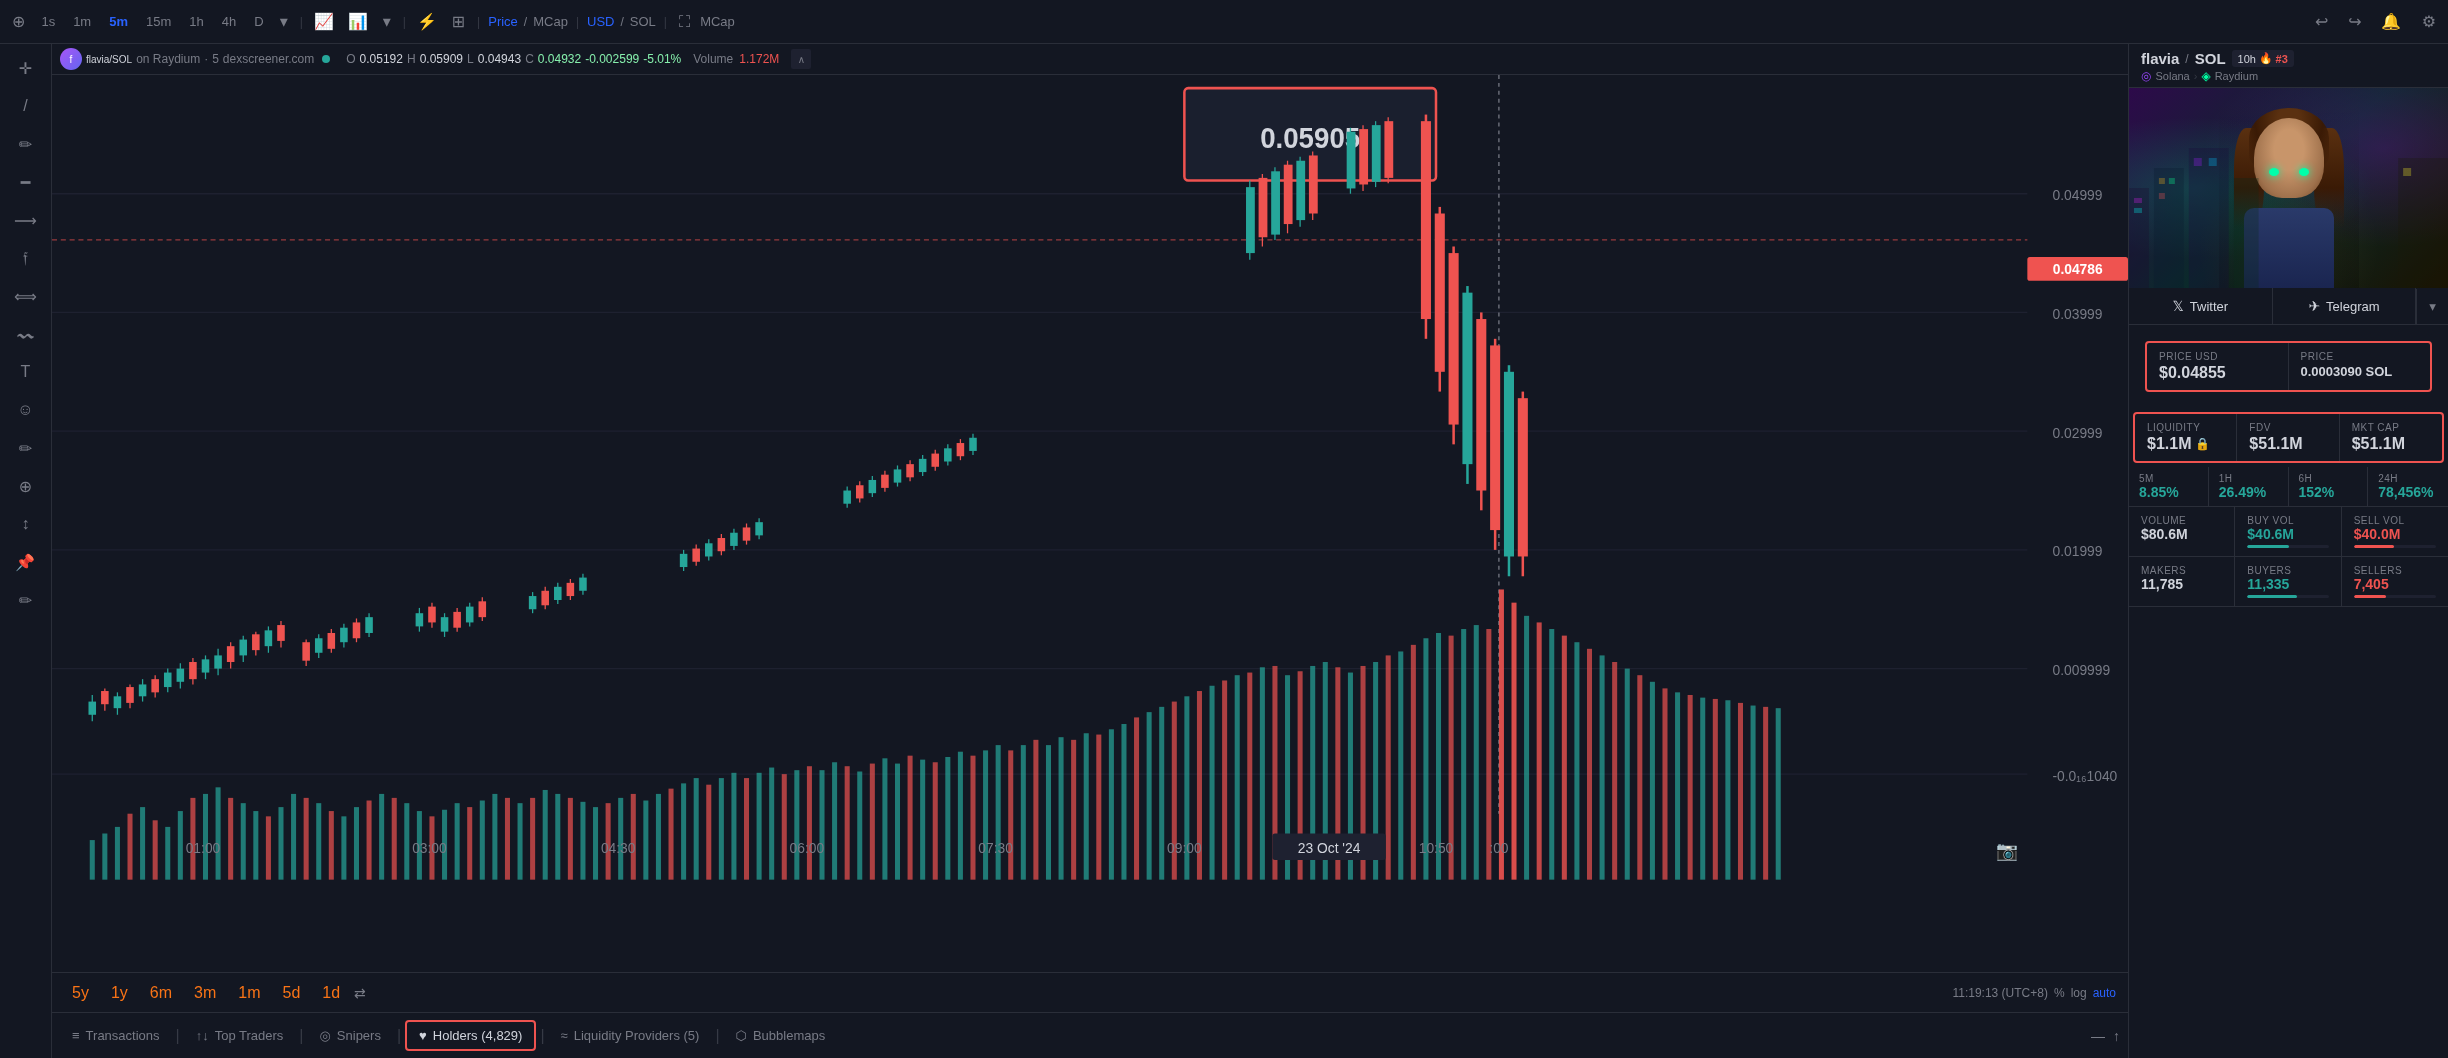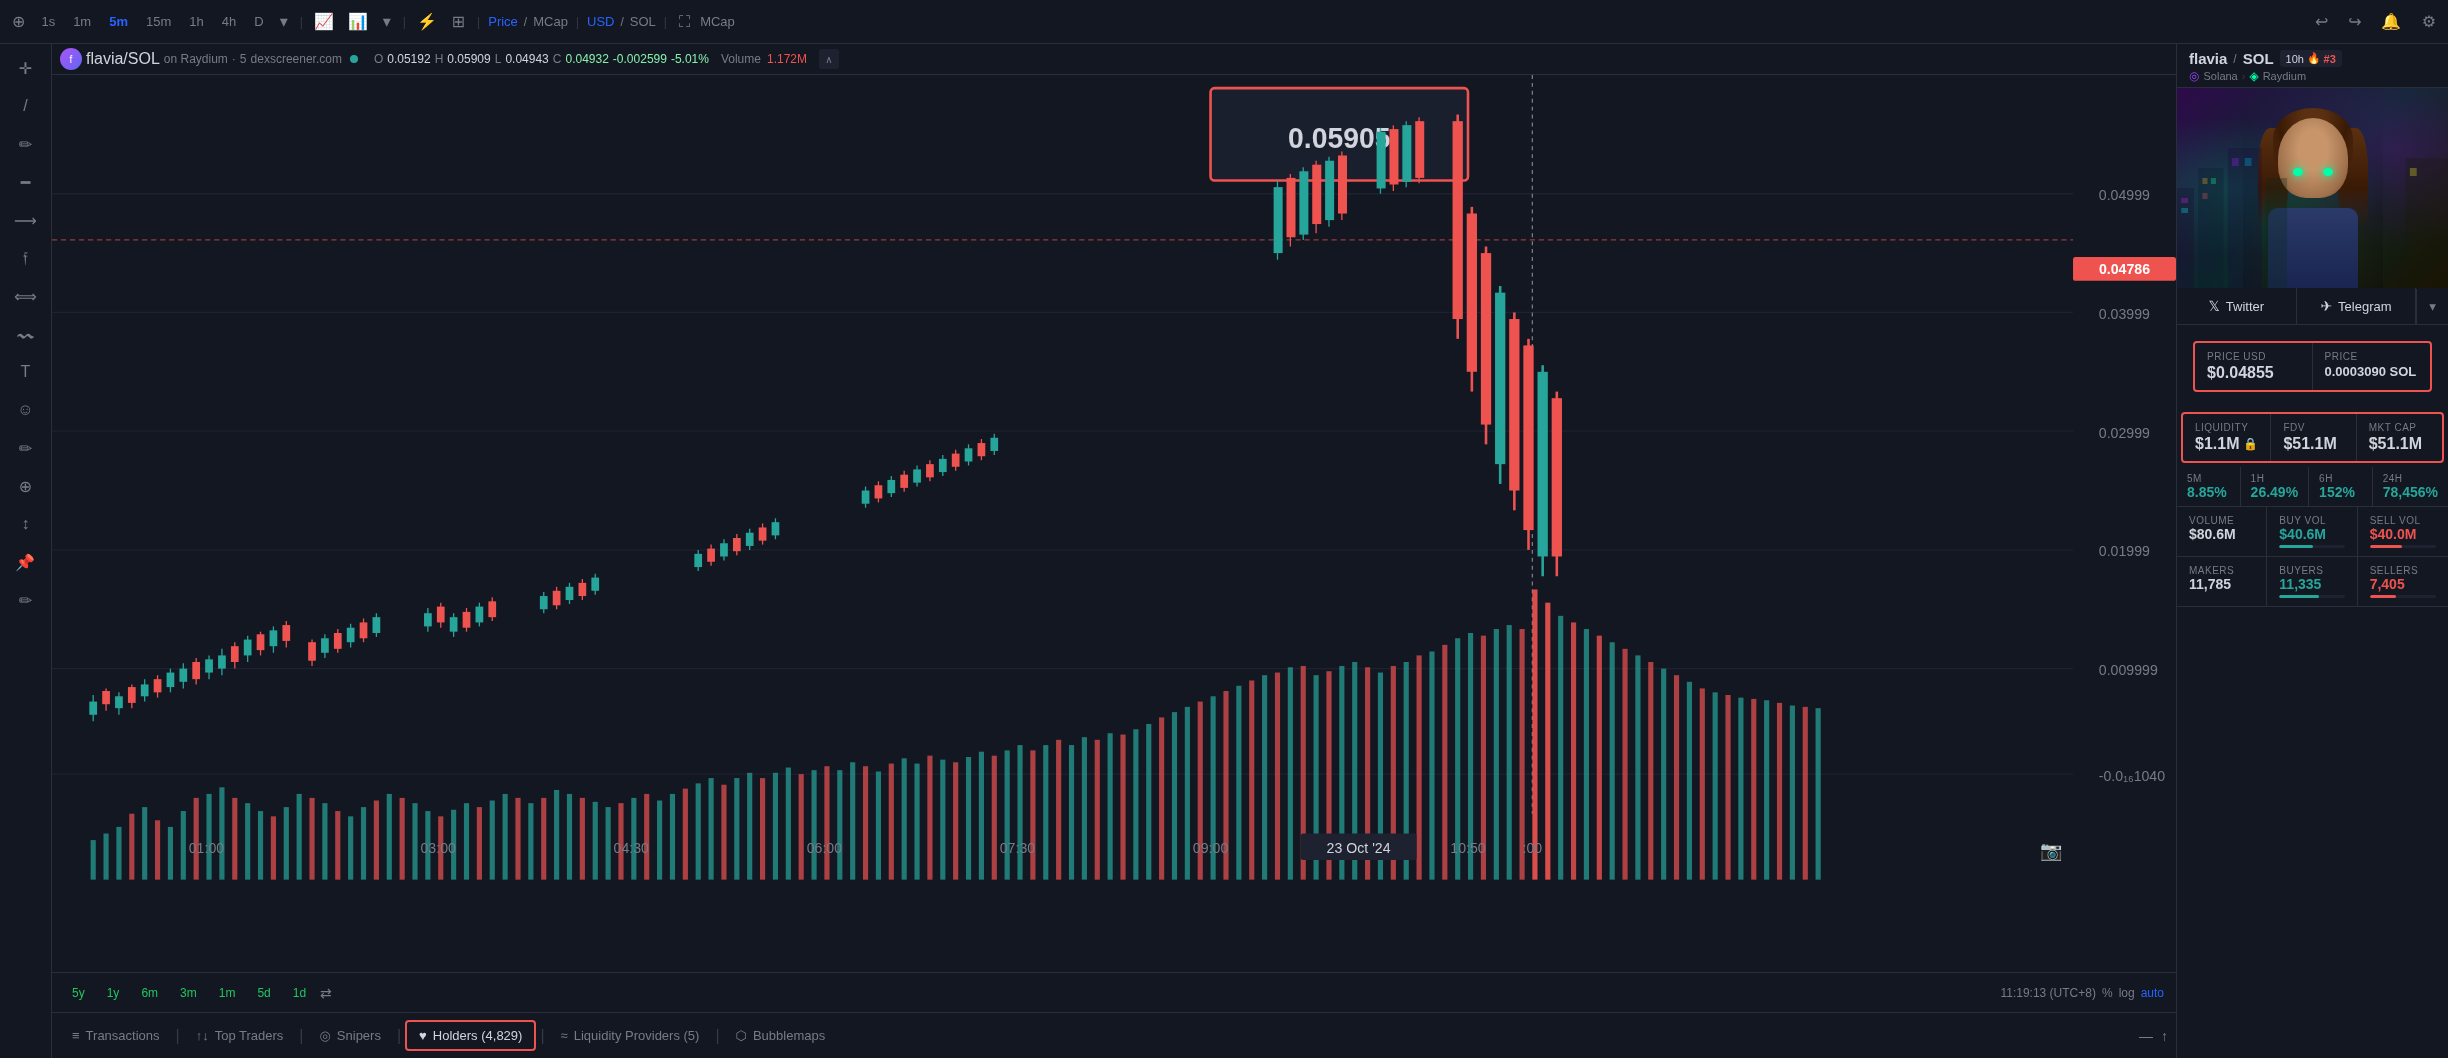--- a/index.html
+++ b/index.html
@@ -90,21 +90,21 @@
       border-radius: 50%;
       background: linear-gradient(135deg, #a855f7, #6366f1);
       display: flex;
       align-items: center;
       justify-content: center;
       font-size: 10px;
       color: #fff;
       flex-shrink: 0;
     }
     .token-title {
-      font-size: 16px;
+      font-size: 10px;
       color: #d1d4dc;
       font-weight: 500;
     }
     .token-source {
       color: #787b86;
       font-size: 12px;
     }
     .green-dot {
       width: 8px;
       height: 8px;
@@ -161,25 +161,25 @@
       background: #131722;
       border-top: 1px solid #2a2e39;
       height: 40px;
       padding: 0 12px;
       gap: 6px;
       flex-shrink: 0;
     }
     .bottom-timeframe-btn {
       background: none;
       border: none;
-      color: #22c55e;
+      color: #f97316;
       cursor: pointer;
       padding: 3px 8px;
       border-radius: 3px;
-      font-size: 12px;
+      font-size: 16px;
     }
     .bottom-icon-btn {
       background: none;
       border: none;
       color: #787b86;
       cursor: pointer;
       font-size: 14px;
     }
     .time-display {
       margin-left: auto;
@@ -234,21 +234,21 @@
       font-size: 16px;
     }
     .tab-end-icons {
       margin-left: auto;
       display: flex;
       gap: 8px;
     }
 
     
     .right-panel {
-      width: 272px;
+      width: 320px;
       background: #131722;
       border-left: 1px solid #2a2e39;
       display: flex;
       flex-direction: column;
       flex-shrink: 0;
       overflow-y: auto;
     }
     .token-banner {
       width: 100%;
       height: 200px;

